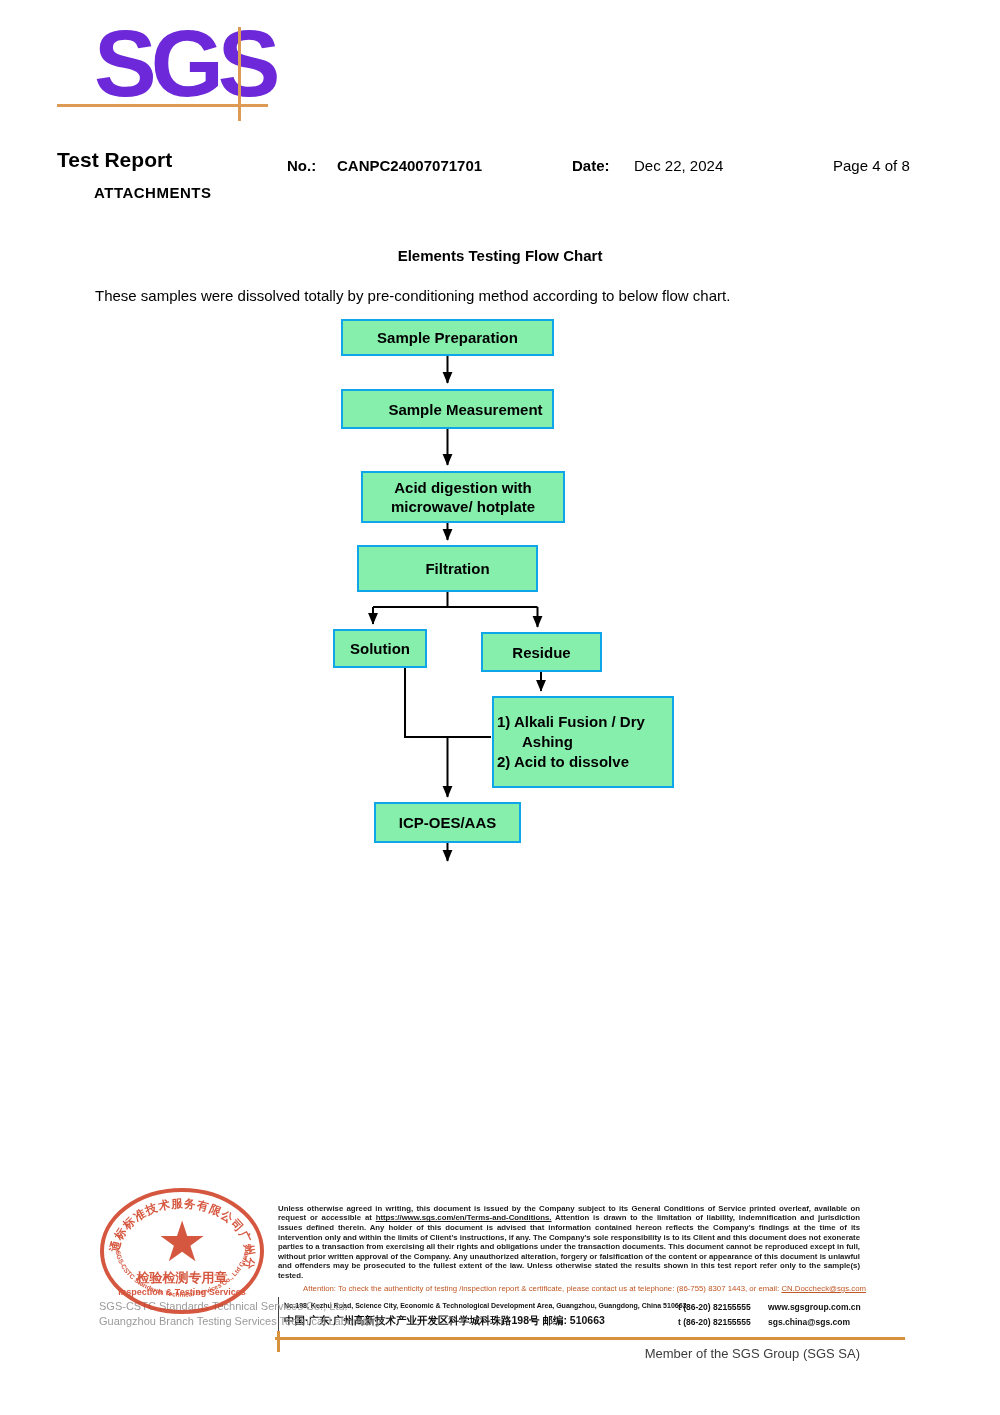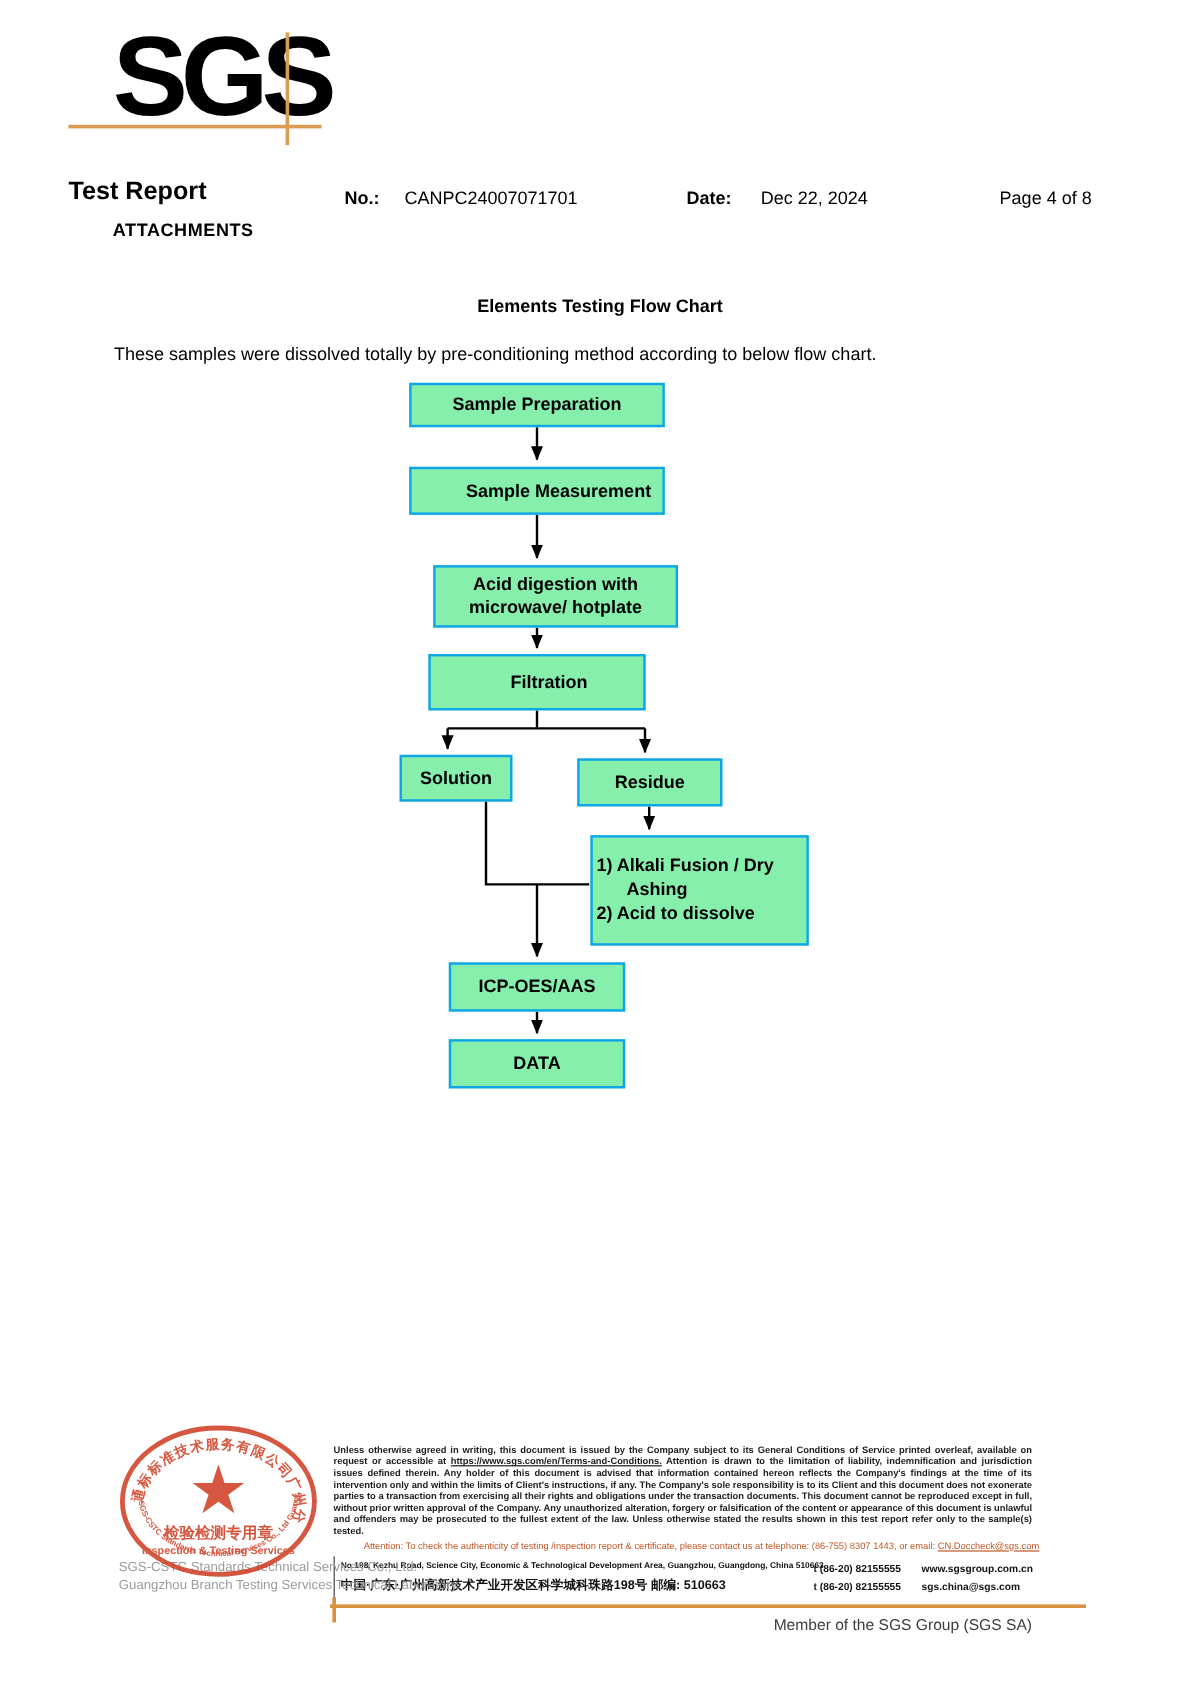--- a/index.html
+++ b/index.html
@@ -1,21 +1,21 @@
 <!DOCTYPE html>
 <html><head>
 <meta charset="utf-8">
 <style>
   html,body{margin:0;padding:0;background:#fff;}
   body{font-family:"Liberation Sans",sans-serif;color:#000;}
   .sheet{position:relative;width:1000px;height:1415px;background:#fff;overflow:hidden;}
 
   
   .logo-text{position:absolute;left:94px;top:22px;font-size:94px;line-height:84px;font-weight:bold;
-             color:#000000;letter-spacing:-6px;}
+             color:#6d28d9;letter-spacing:-6px;}
   .logo-hline{position:absolute;left:57px;top:104px;width:211px;height:3px;background:#dc9a55;}
   .logo-vline{position:absolute;left:238px;top:27px;width:3px;height:94px;background:#dc9a55;}
   .report-title{position:absolute;left:57px;top:148px;font-size:21px;font-weight:bold;}
   .attachments{position:absolute;left:94px;top:184px;font-size:15px;font-weight:bold;letter-spacing:.5px;}
   .hfield{position:absolute;top:157px;font-size:15px;}
   .hfield.b{font-weight:bold;}
 
   
   .chart-title{position:absolute;left:0;top:247px;width:1000px;text-align:center;font-size:15px;font-weight:bold;}
   .intro{position:absolute;left:95px;top:287px;font-size:15px;}
@@ -51,21 +51,21 @@
 <div class="sheet">
 
   <div class="logo-text">SGS</div>
   <div class="logo-hline"></div>
   <div class="logo-vline"></div>
 
   <div class="report-title">Test Report</div>
   <div class="attachments">ATTACHMENTS</div>
 
   <span class="hfield b" style="left:287px;">No.:</span>
-  <span class="hfield" style="left:337px;">CANPC24007071701</span>
+  <span class="hfield" style="left:337px;font-weight:bold;">CANPC24007071701</span>
   <span class="hfield b" style="left:572px;">Date:</span>
   <span class="hfield" style="left:634px;">Dec 22, 2024</span>
   <span class="hfield" style="left:833px;">Page 4 of 8</span>
 
   <div class="chart-title">Elements Testing Flow Chart</div>
   <div class="intro">These samples were dissolved totally by pre-conditioning method according to below flow chart.</div>
 
   <svg class="connectors" viewBox="0 0 1000 1415" xmlns="http://www.w3.org/2000/svg">
     <defs>
       <marker id="arw" markerWidth="7" markerHeight="6" refX="5.6" refY="2.5" orient="auto" markerUnits="strokeWidth">
@@ -91,21 +91,20 @@
   <div class="fbox" style="left:341px;top:389px;width:213px;height:40px;padding-left:36px;">Sample Measurement</div>
   <div class="fbox" style="left:345px;top:471px;width:204px;height:52px;margin-left:16px;">Acid digestion with
 microwave/ hotplate</div>
   <div class="fbox" style="left:357px;top:545px;width:181px;height:47px;padding-left:20px;">Filtration</div>
   <div class="fbox" style="left:333px;top:629px;width:94px;height:39px;">Solution</div>
   <div class="fbox" style="left:481px;top:632px;width:121px;height:40px;">Residue</div>
   <div class="fbox left" style="left:492px;top:696px;width:182px;height:92px;">1) Alkali Fusion / Dry
       Ashing
 2) Acid to dissolve</div>
   <div class="fbox" style="left:374px;top:802px;width:147px;height:41px;">ICP-OES/AAS</div>
-  <div class="fbox" style="left:374px;top:866px;width:147px;height:41px;">DATA</div>
 
   <div class="company-lines">
     <div>SGS-CSTC Standards Technical Services Co., Ltd.</div>
     <div>Guangzhou Branch Testing Services Technical Laboratory.</div>
   </div>
 
   <svg class="stamp" width="176" height="142" viewBox="0 0 176 142" xmlns="http://www.w3.org/2000/svg">
     <g opacity="0.85">
       <ellipse cx="88" cy="67" rx="80" ry="61" fill="none" stroke="#cf3a1e" stroke-width="4"></ellipse>
       <path id="arcTop" d="M25,81 A64,49 0 1 1 151,81" fill="none"></path>

